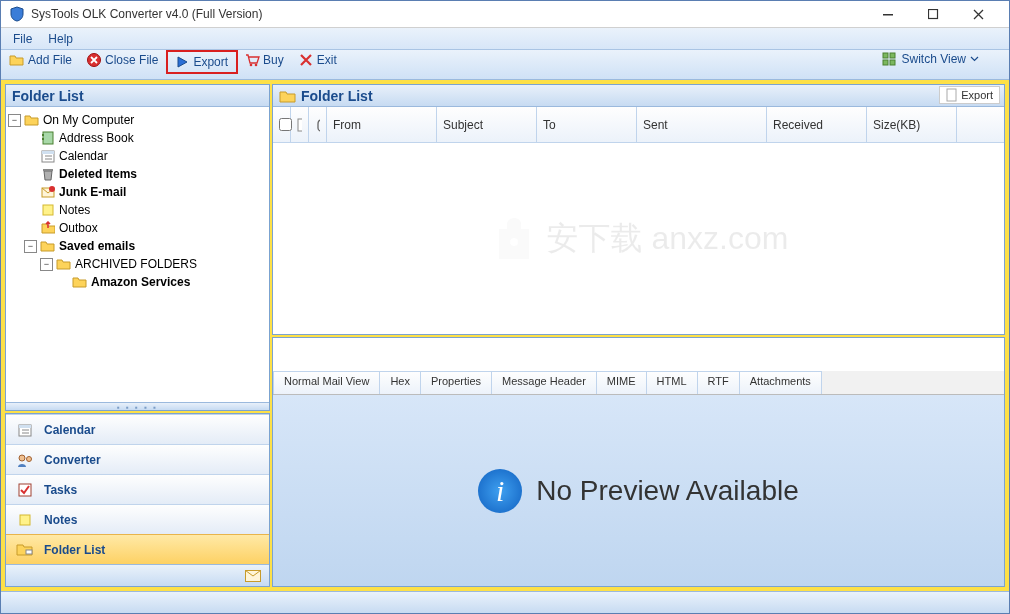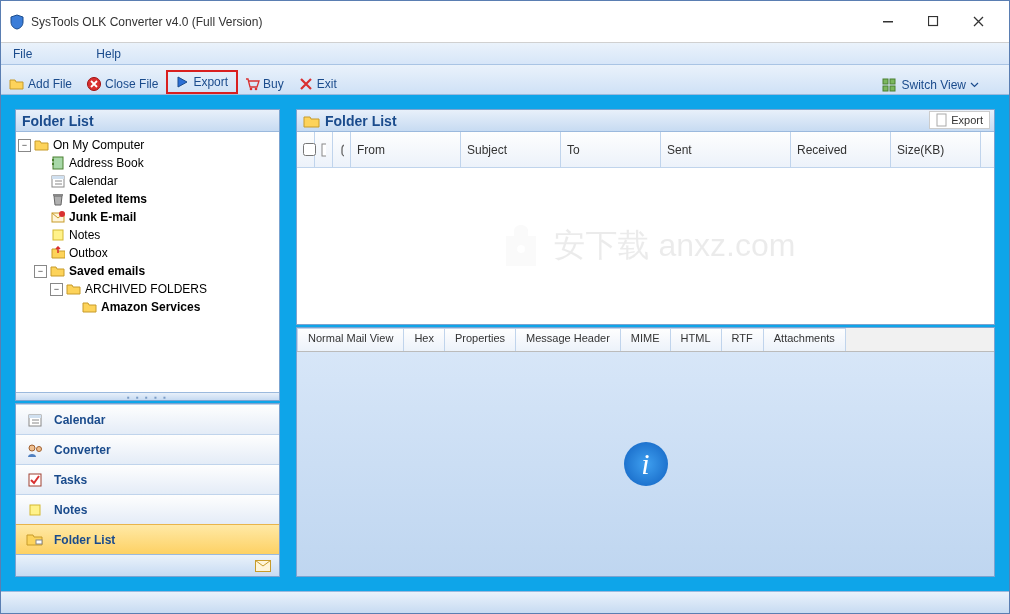--- a/index.html
+++ b/index.html
@@ -1,30 +1,30 @@
 <!DOCTYPE html>
 <html><head>
 <meta charset="utf-8">
 <style>
 * { box-sizing: border-box; margin: 0; padding: 0; }
 body { font-family: "Segoe UI", Tahoma, sans-serif; font-size: 12px; background: #e8e8e8; overflow: hidden; }
 .window { width: 1010px; height: 614px; background: #fff; border: 1px solid #5a7eb2; display: flex; flex-direction: column; }
-.titlebar { height: 42px; background: #fff; display: flex; align-items: center; padding: 0 8px; border-bottom: 1px solid #d0d0d0; }
+.titlebar { height: 27px; background: #fff; display: flex; align-items: center; padding: 0 8px; border-bottom: 1px solid #d0d0d0; }
 .titlebar .logo { width: 16px; height: 16px; margin-right: 6px; }
 .titlebar .title { flex: 1; font-size: 12px; color: #333; }
 .titlebar .wbtn { width: 45px; height: 28px; display: flex; align-items: center; justify-content: center; color: #333; }
-.menubar { height: 22px; background: linear-gradient(#eaf2fb, #d7e6f8); display: flex; align-items: center; padding: 0 4px; border-bottom: 1px solid #a9c4e4; gap: 48px; }
+.menubar { height: 22px; background: linear-gradient(#eaf2fb, #d7e6f8); display: flex; align-items: center; padding: 0 4px; border-bottom: 1px solid #a9c4e4; }
 .menubar .mitem { padding: 2px 8px; color: #1a4b8c; cursor: default; }
-.toolbar { height: 30px; background: linear-gradient(#eaf2fb, #cfe1f6); display: flex; align-items: flex-end; padding: 0 2px; border-bottom: 1px solid #9bb9dd; }
+.toolbar { height: 30px; background: linear-gradient(#eaf2fb, #cfe1f6); display: flex; align-items: flex-start; padding: 0 2px; border-bottom: 1px solid #9bb9dd; }
 .toolbar .tbtn { display: flex; align-items: center; padding: 2px 6px; color: #1a4b8c; margin-right: 2px; cursor: default; }
 .toolbar .tbtn .ico { width: 16px; height: 16px; margin-right: 3px; display: flex; align-items: center; justify-content: center; }
 .toolbar .highlight { border: 2px solid #d91f1f; padding: 0; display: flex; }
 .toolbar .spacer { flex: 1; }
 .toolbar .switchview { display: flex; align-items: center; padding: 2px 8px; color: #1a4b8c; margin-right: 20px; }
-.body { flex: 1; display: flex; background: #0ea5e9; padding: 14px; gap: 16px; overflow: hidden; }
+.body { flex: 1; display: flex; background: #fde047; padding: 4px; gap: 2px; overflow: hidden; }
 .left { width: 265px; display: flex; flex-direction: column; gap: 2px; }
 .panel { background: #fff; border: 1px solid #7ba3d0; display: flex; flex-direction: column; }
 .panel-hdr { background: linear-gradient(#e8f0fa, #c7dbf2); height: 22px; display: flex; align-items: center; padding: 0 6px; color: #1a4b8c; font-weight: bold; font-size: 14px; border-bottom: 1px solid #9bb9dd; }
 .tree { flex: 1; overflow: auto; padding: 4px 2px; background: #fff; }
 .tree-row { display: flex; align-items: center; height: 18px; white-space: nowrap; cursor: default; }
 .tree-toggle { width: 13px; height: 13px; border: 1px solid #888; margin-right: 3px; display: flex; align-items: center; justify-content: center; font-size: 9px; background: #fff; color: #333; line-height: 1; }
 .tree-spacer { width: 16px; }
 .tree-ico { width: 16px; height: 16px; margin-right: 3px; display: flex; align-items: center; justify-content: center; }
 .grip { height: 8px; background: linear-gradient(#e8f0fa, #c7dbf2); border-top: 1px solid #9bb9dd; text-align: center; color: #7a9cc6; font-size: 8px; letter-spacing: 2px; }
 .navstack { display: flex; flex-direction: column; }
@@ -34,21 +34,21 @@
 .navfooter { height: 22px; background: linear-gradient(#eaf2fb, #c7dbf2); border-top: 1px solid #9bb9dd; display: flex; justify-content: flex-end; align-items: center; padding: 0 8px; }
 .right { flex: 1; display: flex; flex-direction: column; gap: 2px; }
 .right-top { flex: 1; display: flex; flex-direction: column; }
 .list-hdr { height: 22px; background: linear-gradient(#e8f0fa, #c7dbf2); display: flex; align-items: center; padding: 0 6px; color: #1a4b8c; font-weight: bold; font-size: 14px; border-bottom: 1px solid #9bb9dd; position: relative; }
 .exportbtn { position: absolute; right: 4px; top: 1px; display: flex; align-items: center; padding: 1px 6px; background: #fff; border: 1px solid #ccc; color: #333; font-weight: normal; font-size: 11px; }
 .cols { height: 36px; background: linear-gradient(#fefefe, #ecf2fa); display: flex; border-bottom: 1px solid #c0d4ec; }
 .col { border-right: 1px solid #c0d4ec; padding: 2px 6px; color: #333; display: flex; align-items: center; }
 .listbody { flex: 1; background: #fff; position: relative; }
 .watermark { position: absolute; top: 50%; left: 50%; transform: translate(-50%, -50%); opacity: 0.12; font-size: 32px; color: #666; display: flex; align-items: center; gap: 8px; }
 .right-bot { height: 250px; display: flex; flex-direction: column; }
-.tabs { height: 24px; background: #f1f1f1; display: flex; border-bottom: 1px solid #bbb; }
+.tabs { height: 24px; background: #f1f1f1; display: flex; border-bottom: 1px solid #bbb; margin-top: 33px; }
 .tab { padding: 3px 10px; background: linear-gradient(#fefefe, #ecf2fa); border: 1px solid #c0d4ec; border-bottom: none; margin-right: -1px; color: #333; cursor: default; font-size: 11px; }
 .preview { flex: 1; background: linear-gradient(#d7e6f8, #bfd6f0); display: flex; align-items: center; justify-content: center; gap: 14px; }
 .preview .info-ico { width: 44px; height: 44px; border-radius: 50%; background: radial-gradient(#3fa0f0, #1060c0); display: flex; align-items: center; justify-content: center; color: #fff; font-size: 30px; font-family: Georgia, serif; font-style: italic; }
 .preview .msg { font-size: 28px; color: #333; }
 .statusbar { height: 22px; background: linear-gradient(#eaf2fb, #c7dbf2); border-top: 1px solid #9bb9dd; }
 .bold { font-weight: bold; }
 svg { display: block; }
 </style>
 </head>
 <body>
@@ -385,20 +385,21 @@
             <div class="tab">Hex</div>
             <div class="tab">Properties</div>
             <div class="tab">Message Header</div>
             <div class="tab">MIME</div>
             <div class="tab">HTML</div>
             <div class="tab">RTF</div>
             <div class="tab">Attachments</div>
           </div>
         <div class="preview">
           <div class="info-ico">i</div>
+          <div class="msg">No Preview Available</div>
         </div>
       </div>
     </div>
 
   </div>
 
   <div class="statusbar"></div>
 </div>
 
 </body></html>

